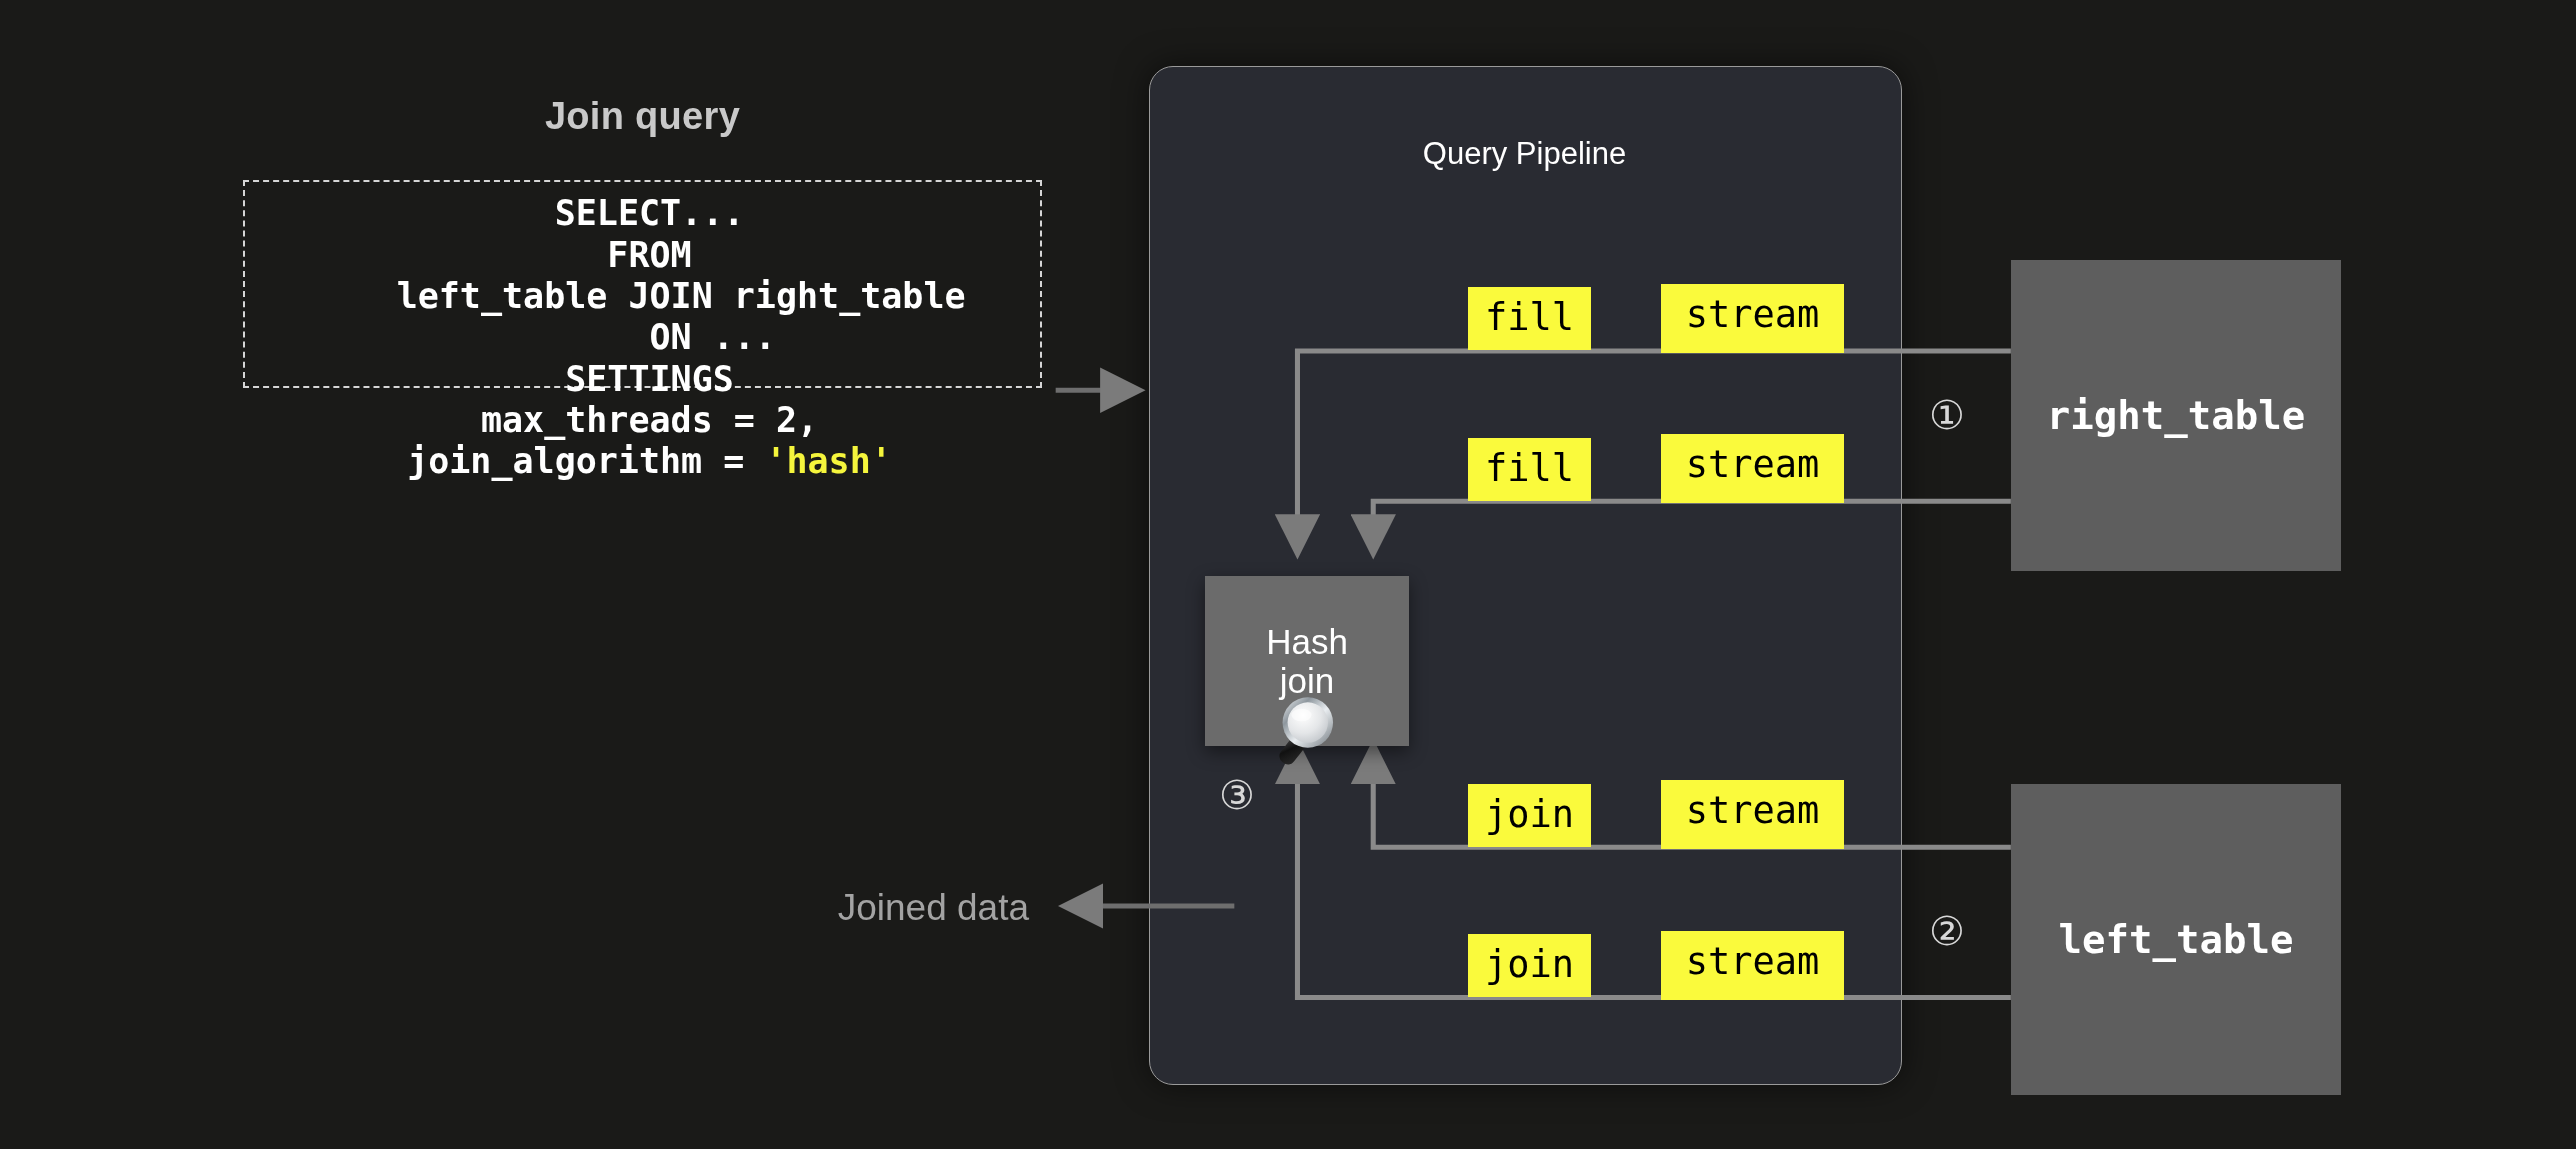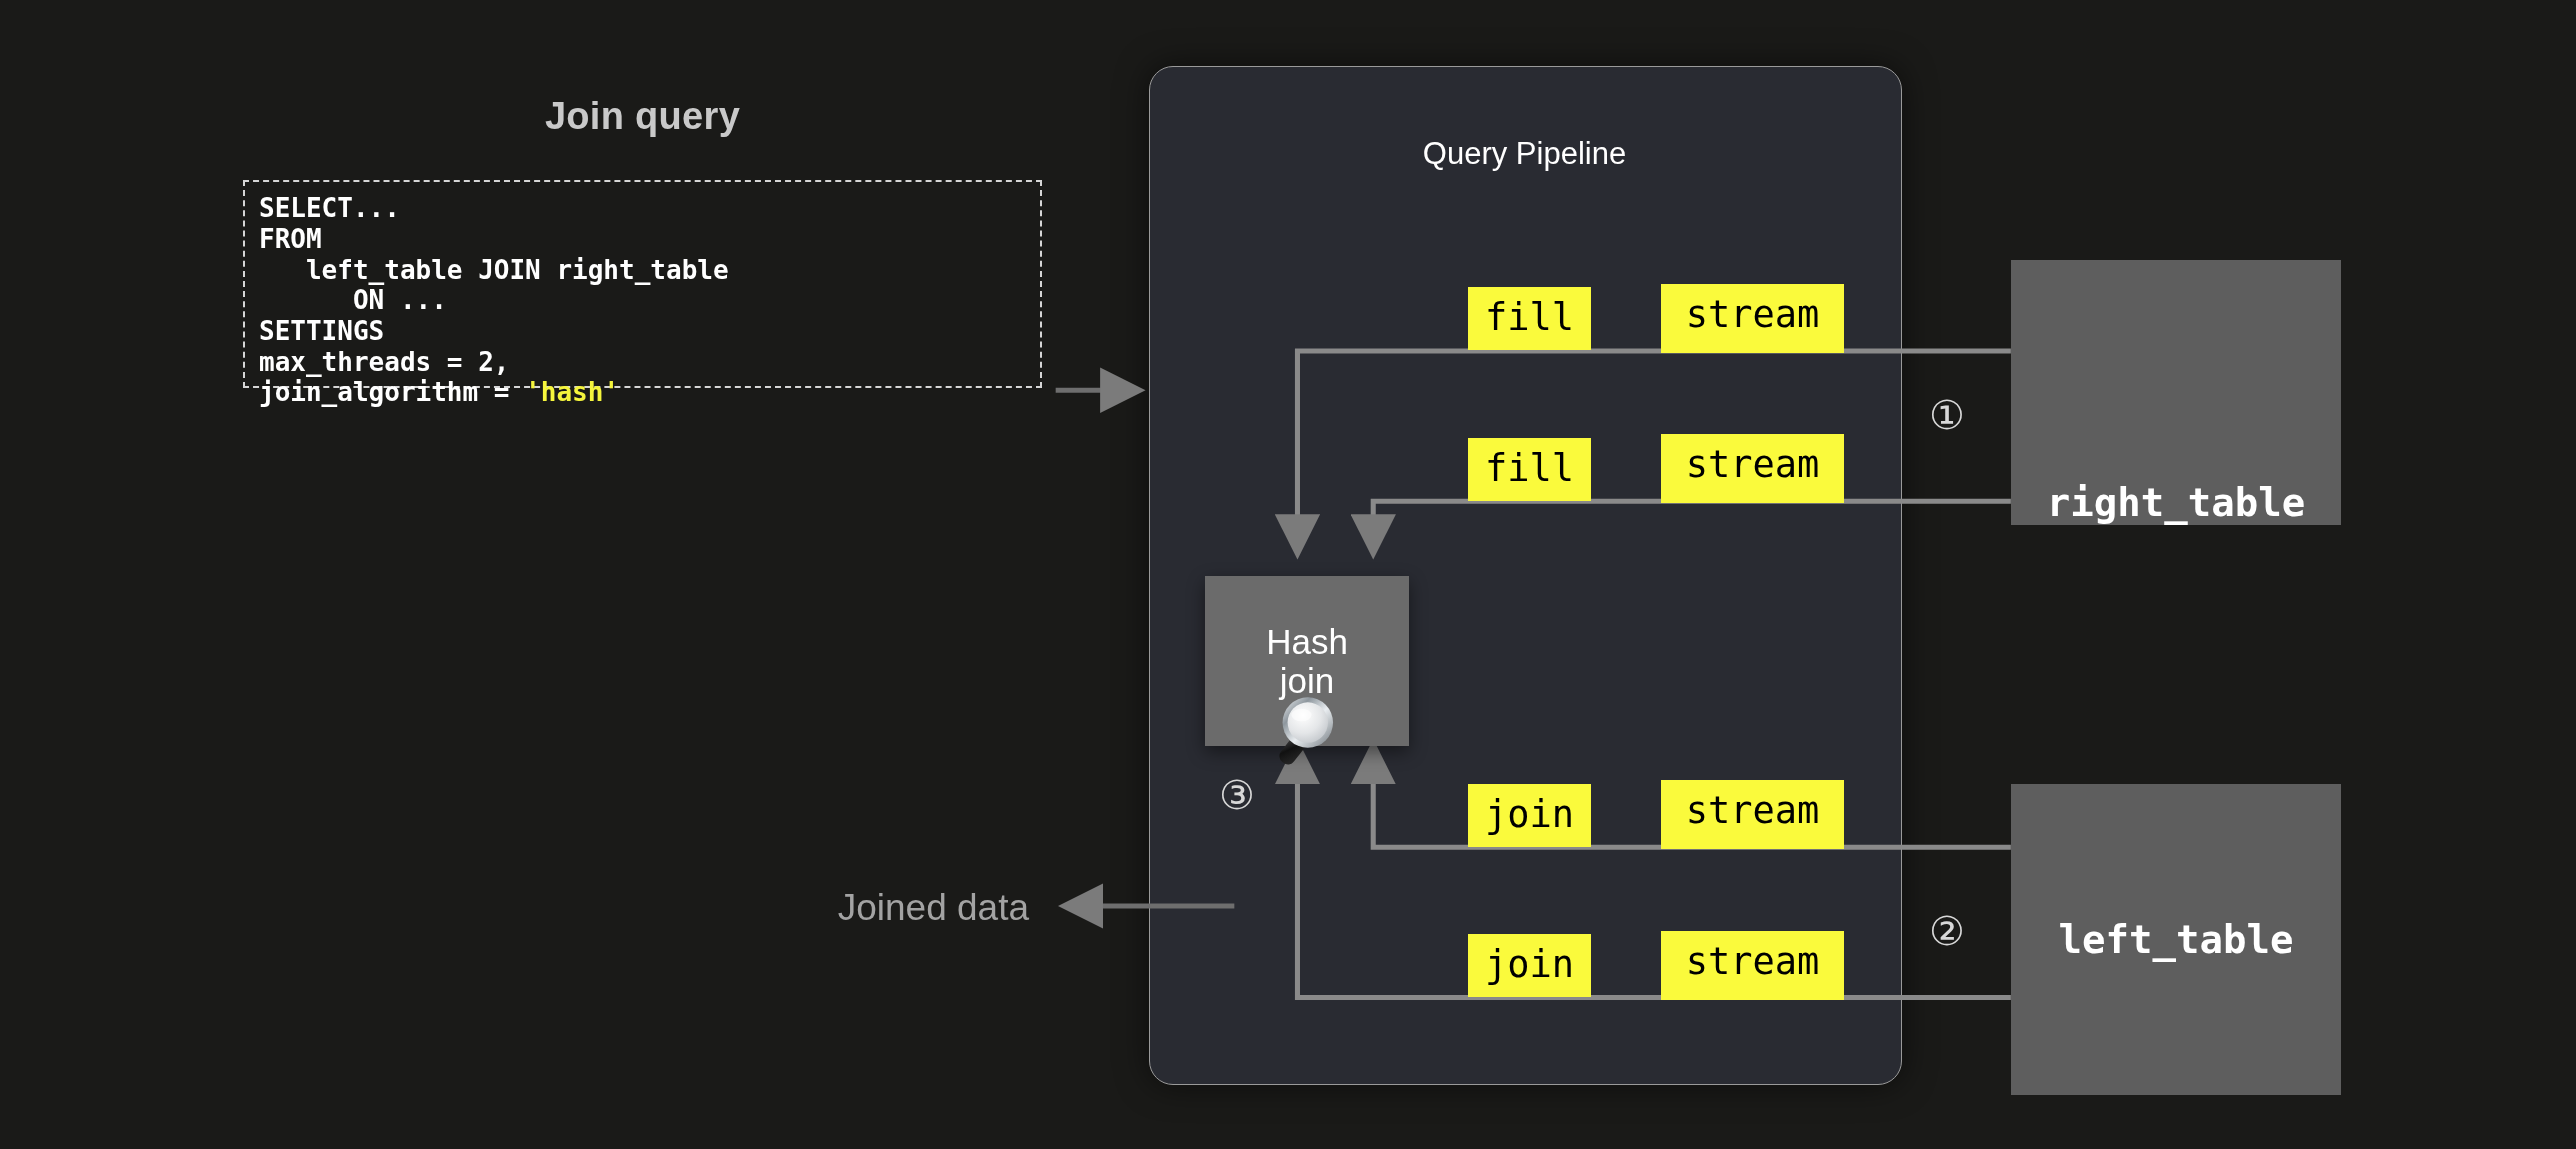--- a/index.html
+++ b/index.html
@@ -12,22 +12,23 @@
     position:absolute; left:243px; top:95px; width:799px;
     text-align:center; color:#c9c9c9; font-size:38px; letter-spacing:0.3px;font-weight:bold;
   }
   #query-box{
     position:absolute; left:243px; top:180px; width:799px; height:208px;
     border:2.5px dashed #d6d6d6; box-sizing:border-box;
     padding:11.4px 0 0 14px;
   }
   #query-code{
     font-family:"DejaVu Sans Mono",monospace;
-    font-size:26px; line-height:1.18; color:#ffffff; font-weight:700;
+    font-size:35px; line-height:1.18; color:#ffffff; font-weight:700;
     white-space:pre;
+    text-align:center;
   }
   #query-code .str{ color:#f5f53c; }
 
   
   #pipeline-panel{
     position:absolute; left:1149px; top:66px; width:751px; height:1017px;
     background:#292b32; border:1.9px solid #9a9a9a; border-radius:24px;
     box-shadow:0 0 32px rgba(0,0,0,.55);
   }
   #pipeline-title{
@@ -162,21 +163,21 @@
 
   <div class="chip" style="left:1468px;top:438px;width:123px;height:63px;">fill</div>
   <div class="chip" style="left:1661px;top:434px;width:183px;height:69px;">stream</div>
 
   <div class="chip" style="left:1468px;top:784px;width:123px;height:63px;">join</div>
   <div class="chip" style="left:1661px;top:780px;width:183px;height:69px;">stream</div>
 
   <div class="chip" style="left:1468px;top:934px;width:123px;height:63px;">join</div>
   <div class="chip" style="left:1661px;top:931px;width:183px;height:69px;">stream</div>
 
-  <div class="src-table" style="left:2011px;top:260px;width:330px;height:265px;align-items:flex-end;">
+  <div class="src-table" style="left:2011px;top:260px;width:330px;height:311px;">
     <span>right_table</span>
   </div>
   <div class="src-table" style="left:2011px;top:784px;width:330px;height:311px;">
     <span>left_table</span>
   </div>
 
   <div class="step-badge" style="left:1929px;top:395px;">①</div>
   <div class="step-badge" style="left:1929px;top:911px;">②</div>
   <div class="step-badge" style="left:1219px;top:775px;">③</div>
 

